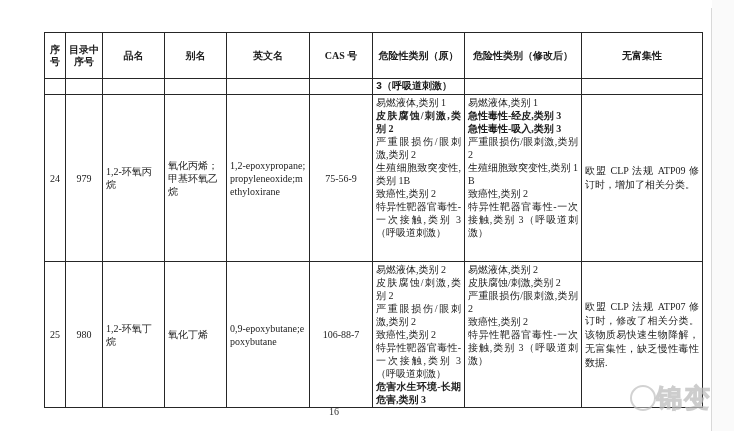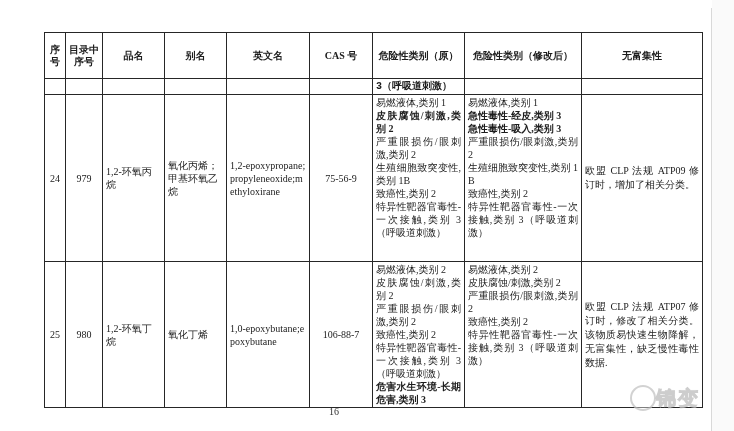--- a/index.html
+++ b/index.html
@@ -36,21 +36,21 @@
   .watermark{
     position:absolute;left:630px;top:380px;height:36px;
     display:flex;align-items:center;pointer-events:none;
     opacity:0.75;
   }
   .wm-circle{
     width:22px;height:22px;border:2px solid #c4c4c4;border-radius:50%;
     background:rgba(255,255,255,0.55);display:inline-block;
   }
   .wm-text{
-    font-size:20px;font-weight:bold;letter-spacing:2px;
+    font-size:26px;font-weight:bold;letter-spacing:2px;
     color:rgba(255,255,255,0.15);
     -webkit-text-stroke:1px #bdbdbd;
     text-shadow:0 0 1px #cfcfcf;
   }
 </style>
 </head>
 <body>
 
 <div class="outside-strip"></div>
 <div class="page-edge"></div>
@@ -116,21 +116,21 @@
           <div>致癌性,类别 2</div>
           <div>特异性靶器官毒性-一次接触,类别 3（呼吸道刺激）</div>
         </td>
         <td class="reason">欧盟 CLP 法规 ATP09 修订时，增加了相关分类。</td>
       </tr>
       <tr style="height: 141px;">
         <td class="center">25</td>
         <td class="center">980</td>
         <td>1,2-环氧丁烷</td>
         <td>氧化丁烯</td>
-        <td>1,0-epoxybutane;epoxybutane</td>
+        <td>0,9-epoxybutane;epoxybutane</td>
         <td class="center">106-88-7</td>
         <td class="hazard">
           <div>易燃液体,类别 2</div>
           <div>皮肤腐蚀/刺激,类别 2</div>
           <div>严重眼损伤/眼刺激,类别 2</div>
           <div>致癌性,类别 2</div>
           <div>特异性靶器官毒性-一次接触,类别 3（呼吸道刺激）</div>
           <div class="b">危害水生环境-长期危害,类别 3</div>
         </td>
         <td class="hazard">

